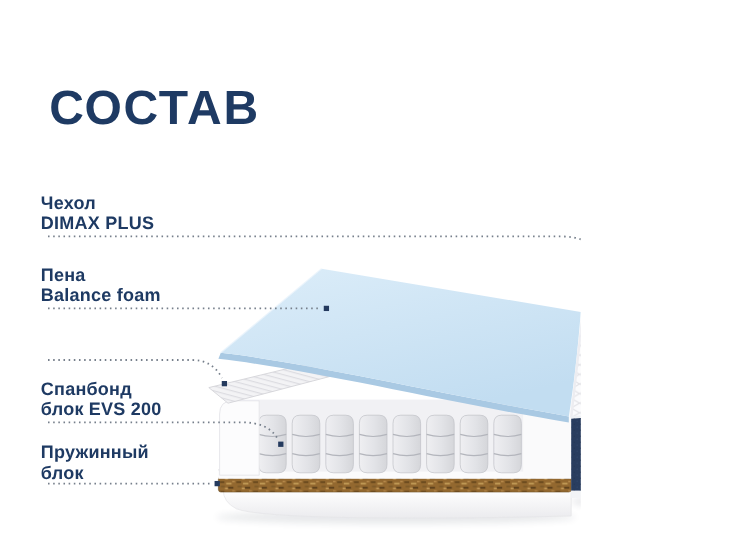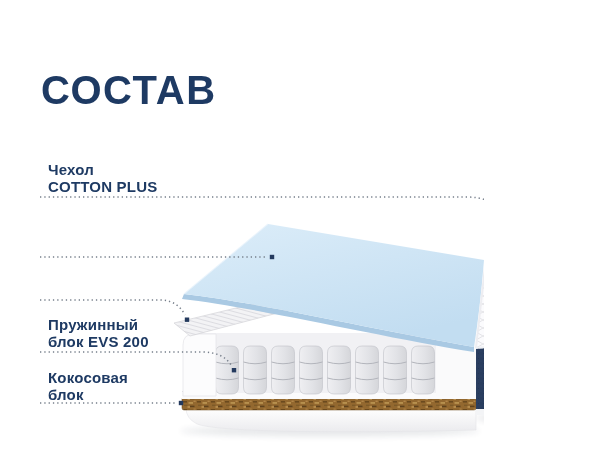--- a/index.html
+++ b/index.html
@@ -9,46 +9,50 @@
     background:#ffffff;
     overflow:hidden;
     font-family:"Liberation Sans",sans-serif;
   }
   .page-title{
     position:absolute;left:41px;top:70px;margin:0;
     font-size:40px;line-height:40px;font-weight:700;
     letter-spacing:1.5px;color:#1e3a63;
   }
   .layer-label{
-    position:absolute;left:48px;
+    position:absolute;left:34px;
     color:#1e3a63;
     font-size:15px;line-height:16.5px;font-weight:700;
     letter-spacing:0.2px;
     white-space:nowrap;
   }
   .layer-label span{display:block;}
   .illustration{position:absolute;left:0;top:0;}
 </style>
 </head>
 <body>
 
 <div class="canvas">
 
   <h1 class="page-title">СОСТАВ</h1>
 
   <div class="layer-label" style="top:162px">
     <span>Чехол</span>
-    <span>COTTON PLUS</span>
+    <span>DIMAX PLUS</span>
+  </div>
+  <div class="layer-label" style="top:222px">
+    <span>Пена</span>
+    <span>Balance foam</span>
   </div>
   <div class="layer-label" style="top:317px">
-    <span>Пружинный</span>
+    <span>Спанбонд</span>
     <span>блок EVS 200</span>
   </div>
   <div class="layer-label" style="top:370px">
-    <span>Кокосовая</span>
+    <span>Пружинный</span>
     <span>блок</span>
   </div>
 
   <svg class="illustration" width="608" height="456" viewBox="0 0 608 456">
     <defs>
       <linearGradient id="foamGrad" x1="0" y1="0" x2="0.55" y2="1">
         <stop offset="0" stop-color="#dcedf9"></stop>
         <stop offset="1" stop-color="#c2ddf1"></stop>
       </linearGradient>
       <linearGradient id="pocketGrad" x1="0" y1="0" x2="1" y2="0">

